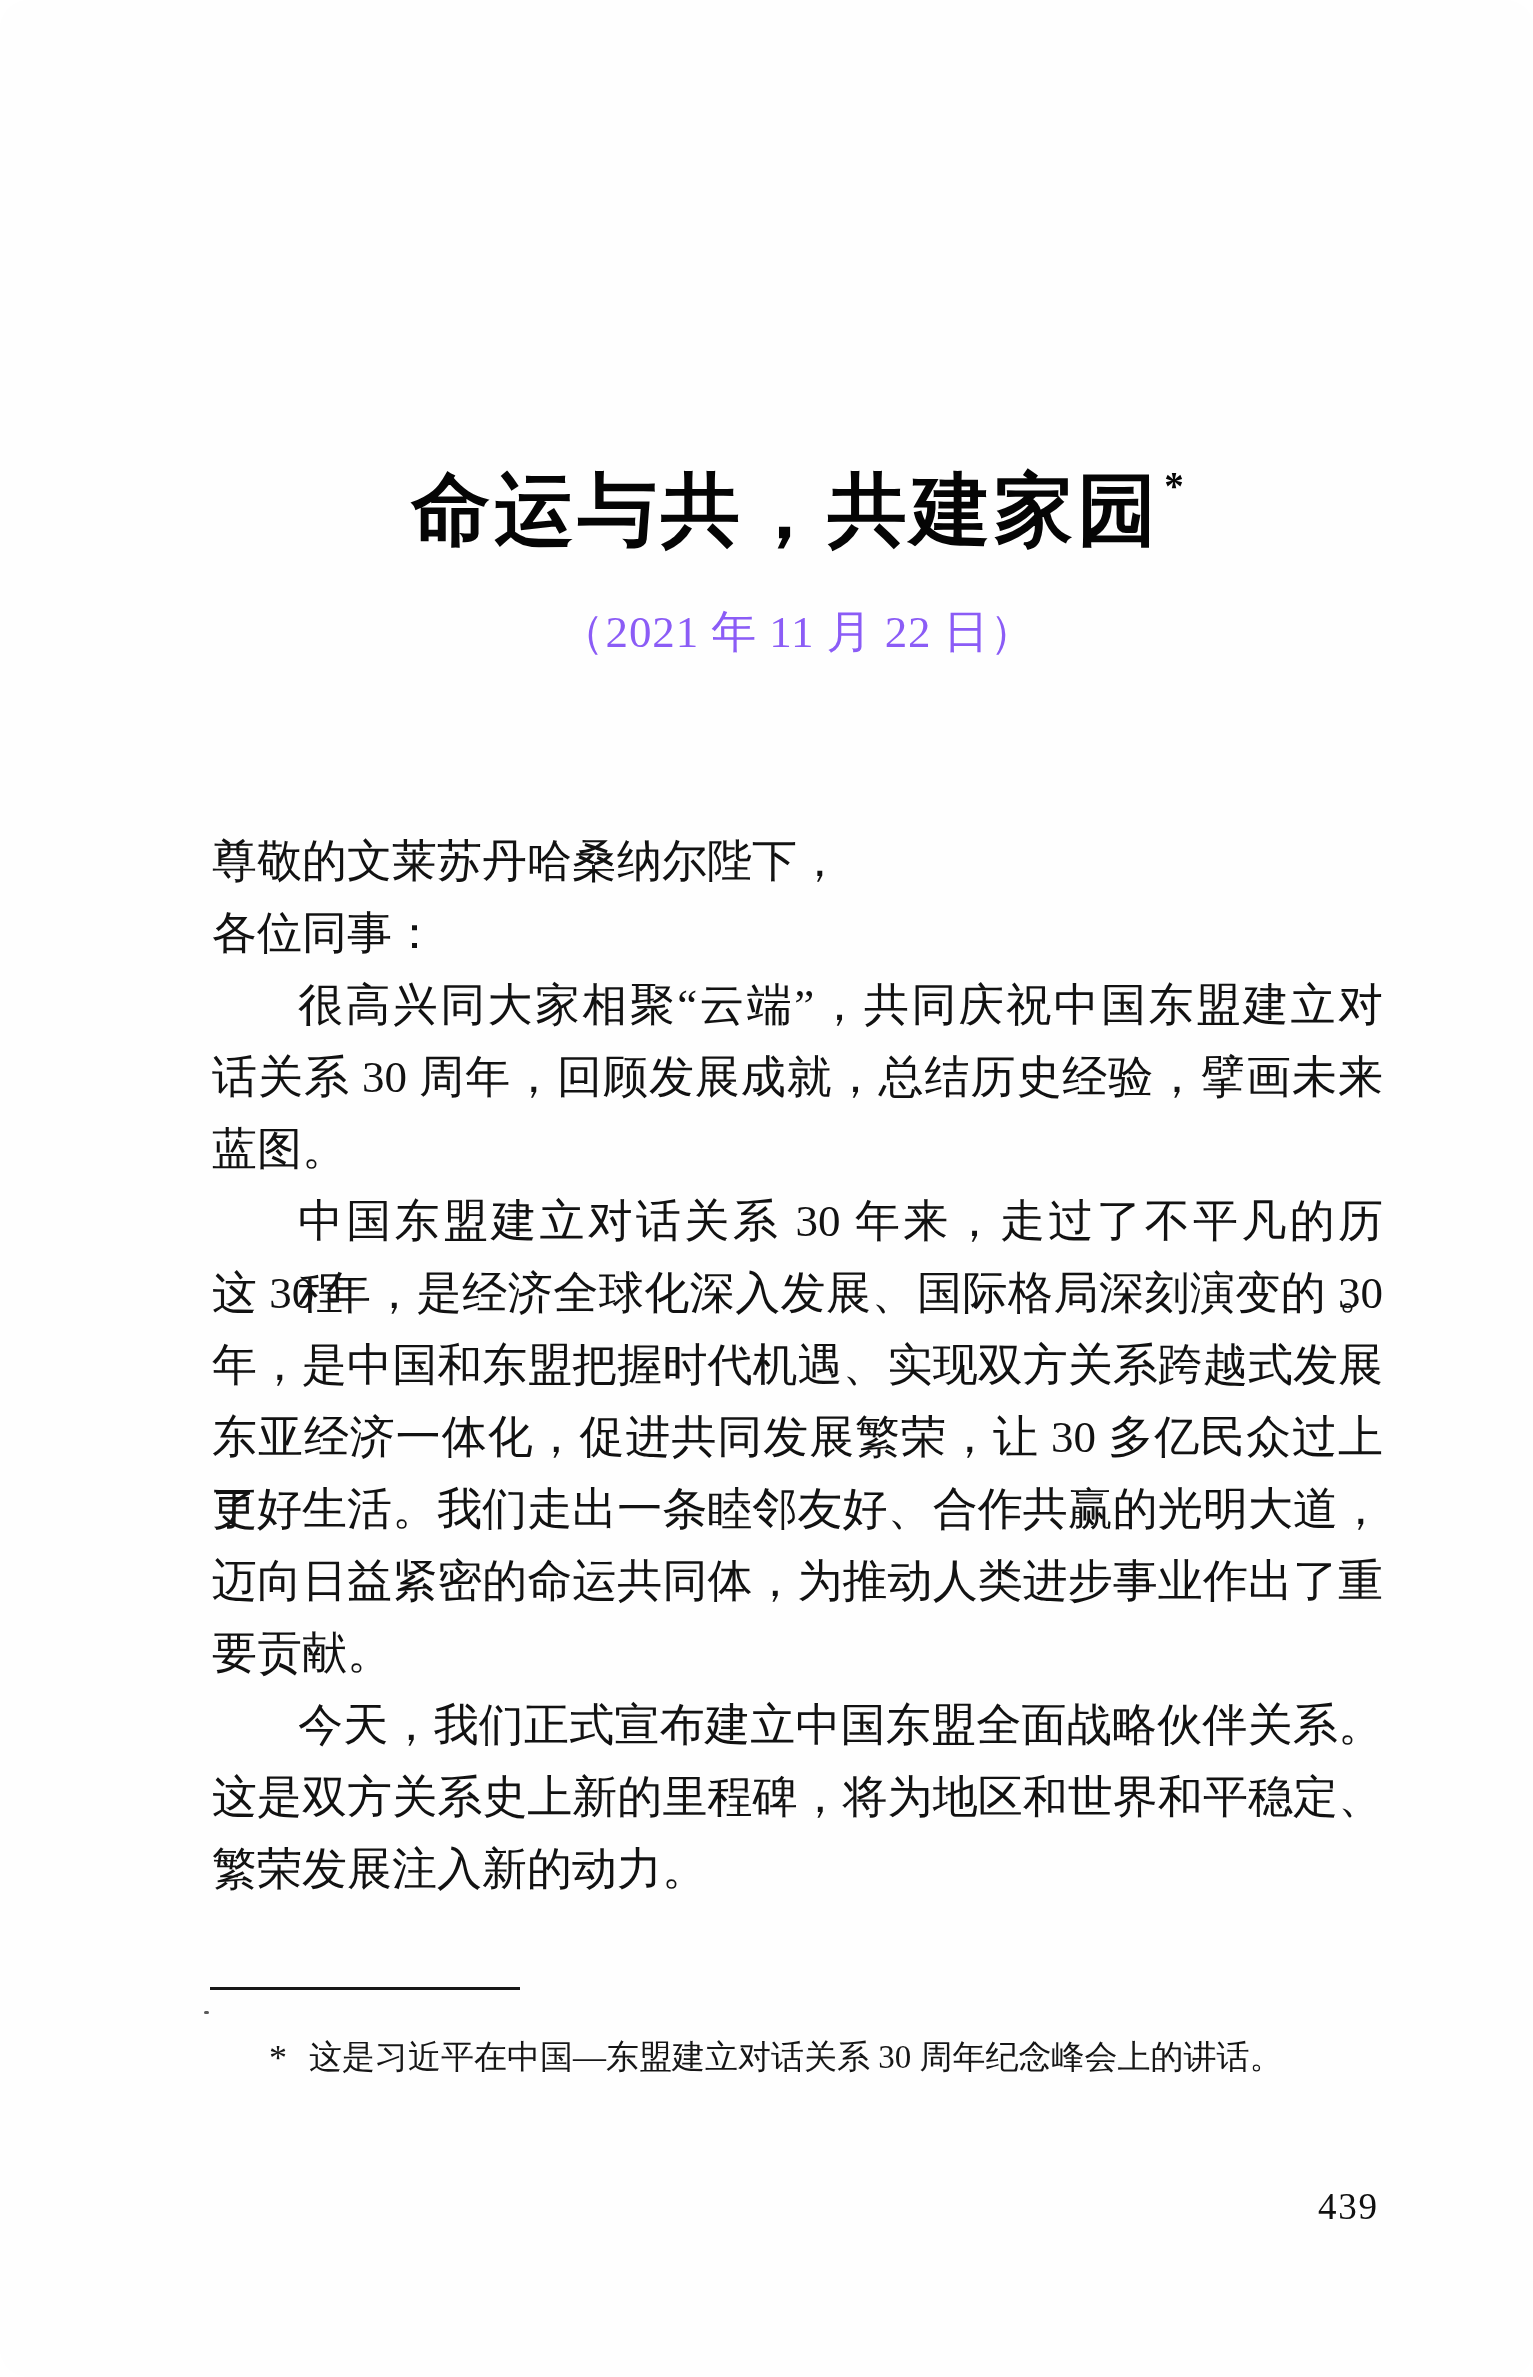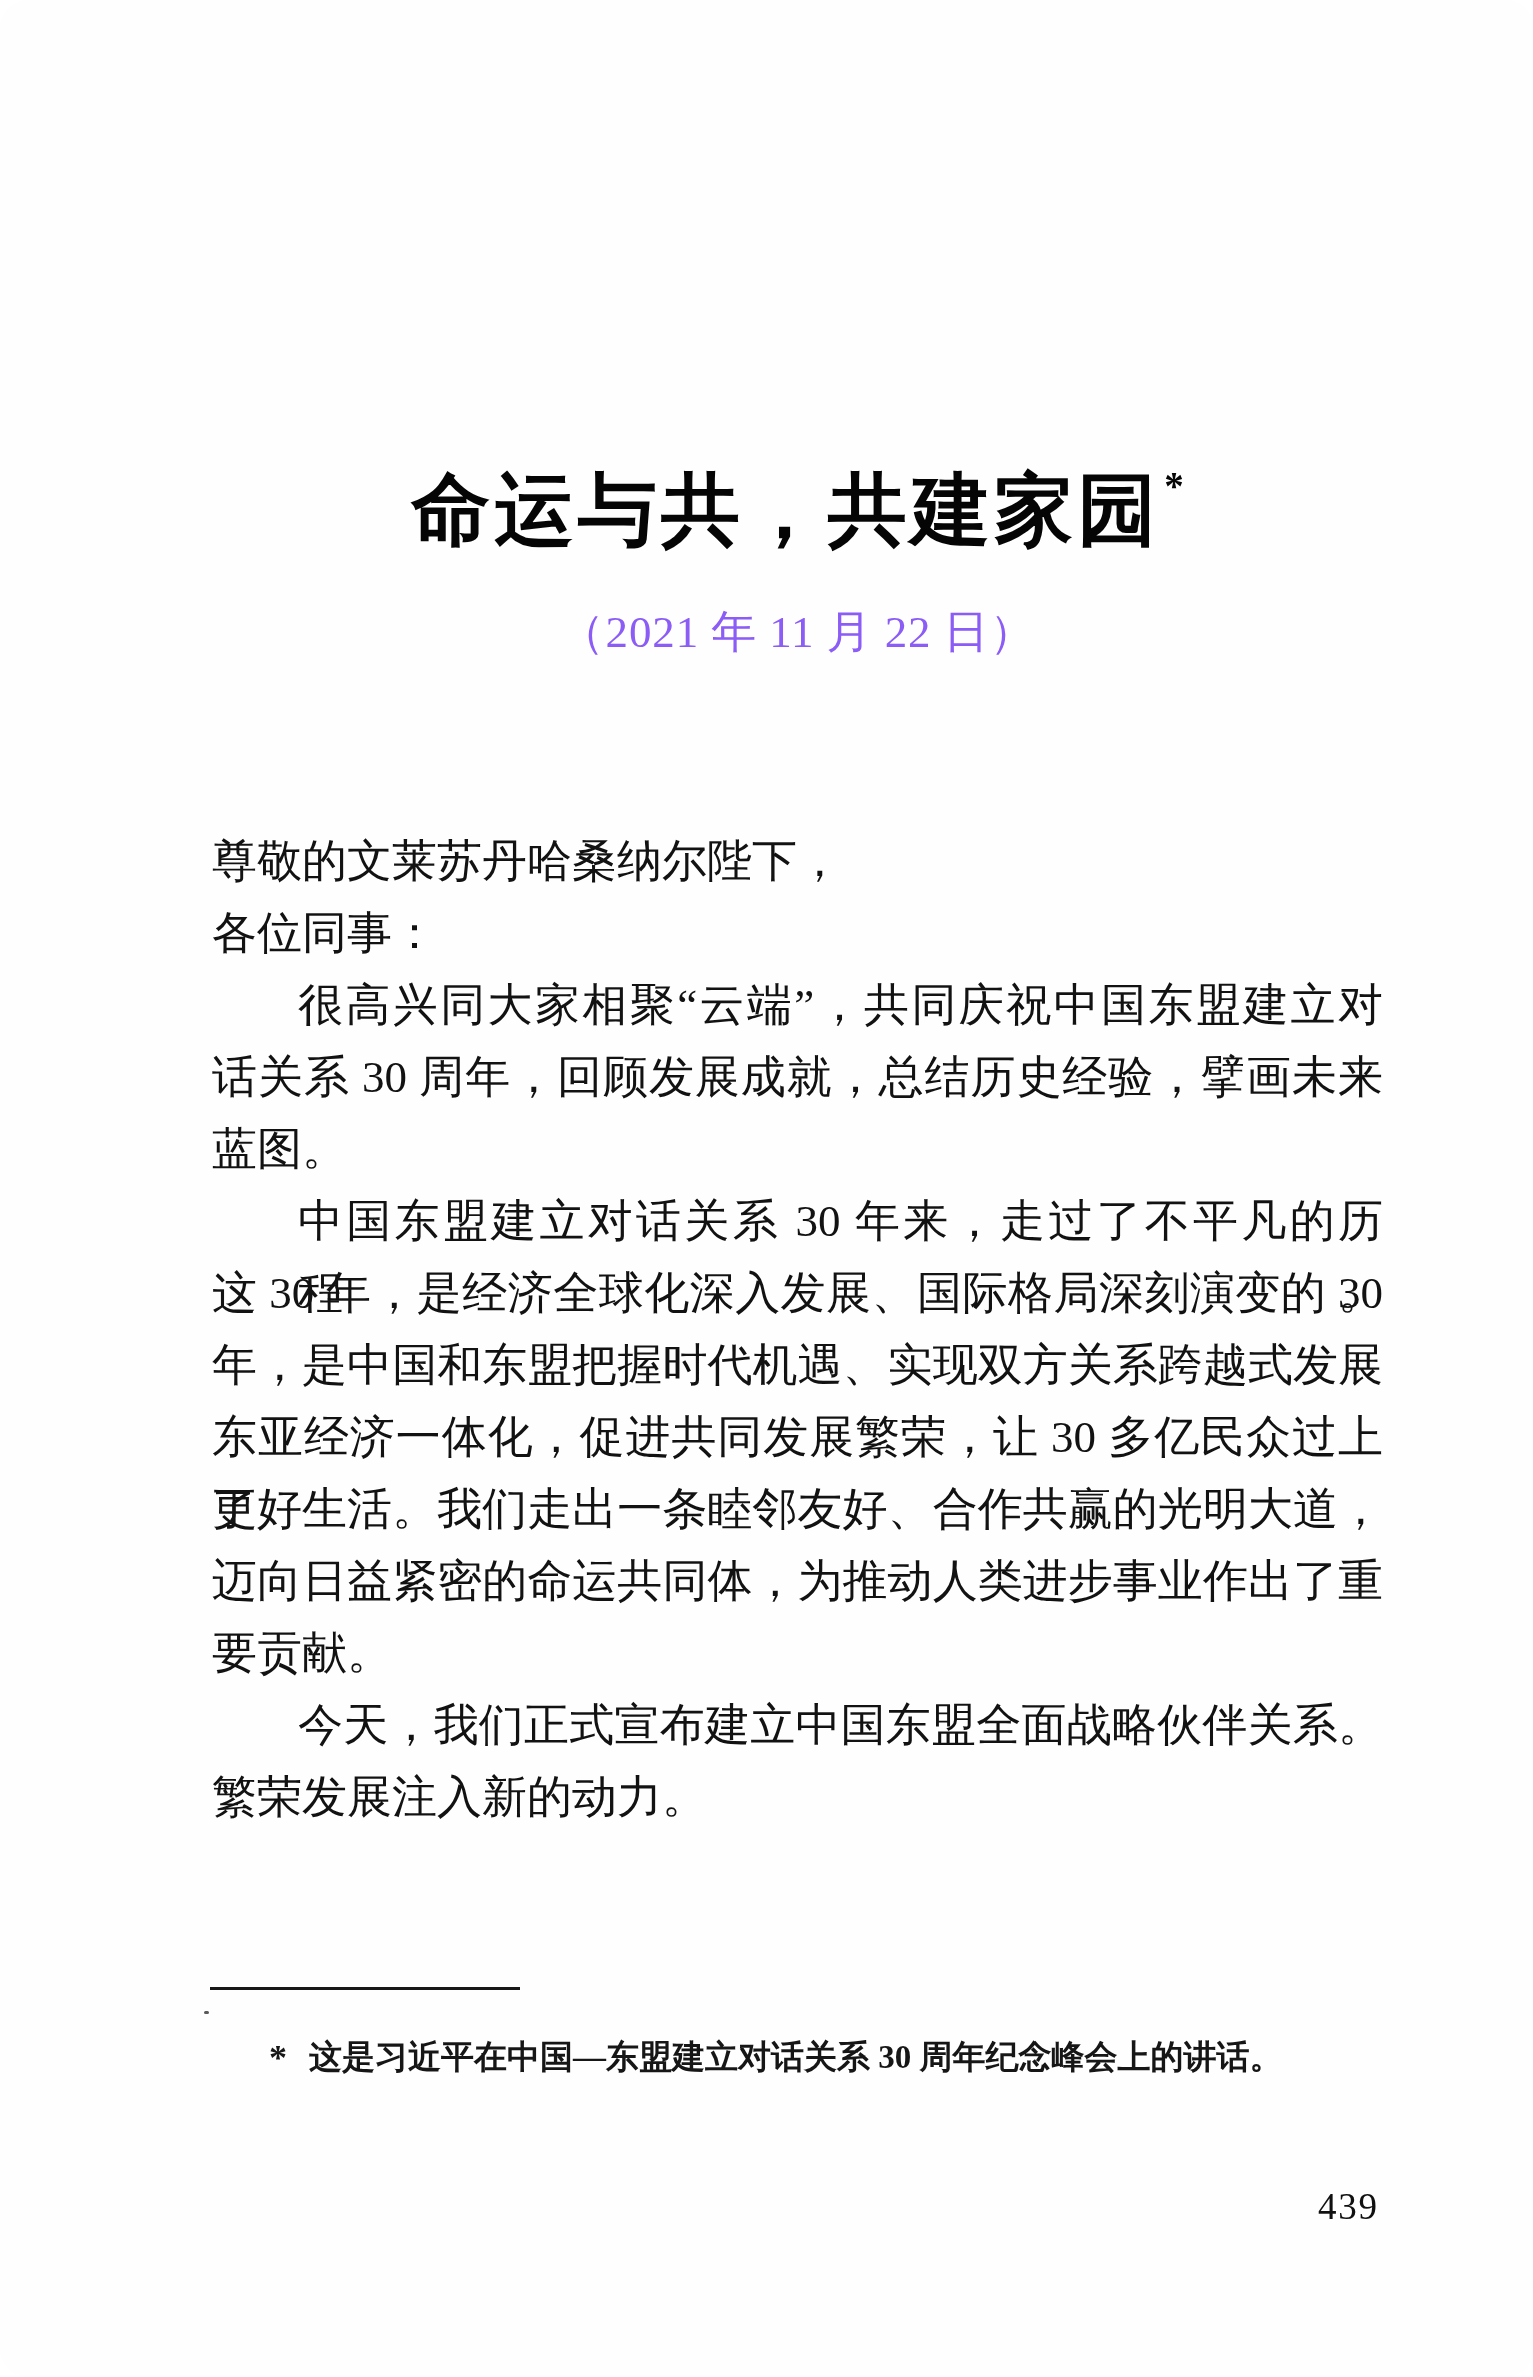--- a/index.html
+++ b/index.html
@@ -96,21 +96,20 @@
   .footnote {
     position: absolute;
     left: 212px;
     top: 2035px;
     width: 1171px;
     padding-left: 57px;
     box-sizing: border-box;
     font-size: 33px;
     line-height: 45px;
     color: #161616;
-    font-weight: bold;
   }
   .footnote .marker {
     display: inline-block;
     margin-right: 22px;
     font-size: 36px;
     vertical-align: -1.7px;
   }
   .page-number {
     position: absolute;
     left: 212px;
@@ -140,20 +139,21 @@
       <div class="line justify">话关系 30 周年，回顾发展成就，总结历史经验，擘画未来</div>
       <div class="line">蓝图。</div>
       <div class="line indent justify">中国东盟建立对话关系 30 年来，走过了不平凡的历程。</div>
       <div class="line justify">这 30 年，是经济全球化深入发展、国际格局深刻演变的 30</div>
       <div class="line justify">年，是中国和东盟把握时代机遇、实现双方关系跨越式发展</div>
       <div class="line justify">东亚经济一体化，促进共同发展繁荣，让 30 多亿民众过上了</div>
       <div class="line justify">更好生活。我们走出一条睦邻友好、合作共赢的光明大道，</div>
       <div class="line justify">迈向日益紧密的命运共同体，为推动人类进步事业作出了重</div>
       <div class="line">要贡献。</div>
       <div class="line indent justify">今天，我们正式宣布建立中国东盟全面战略伙伴关系。</div>
+      <div class="line justify">这是双方关系史上新的里程碑，将为地区和世界和平稳定、</div>
       <div class="line">繁荣发展注入新的动力。</div>
     </div>
 
   <div class="footnote-rule"></div>
 
   <div class="scan-speck"></div>
 
   <div class="footnote"><span class="marker">*</span><span>这是习近平在中国—东盟建立对话关系 30 周年纪念峰会上的讲话。</span></div>
 
   <div class="page-number">439</div>

